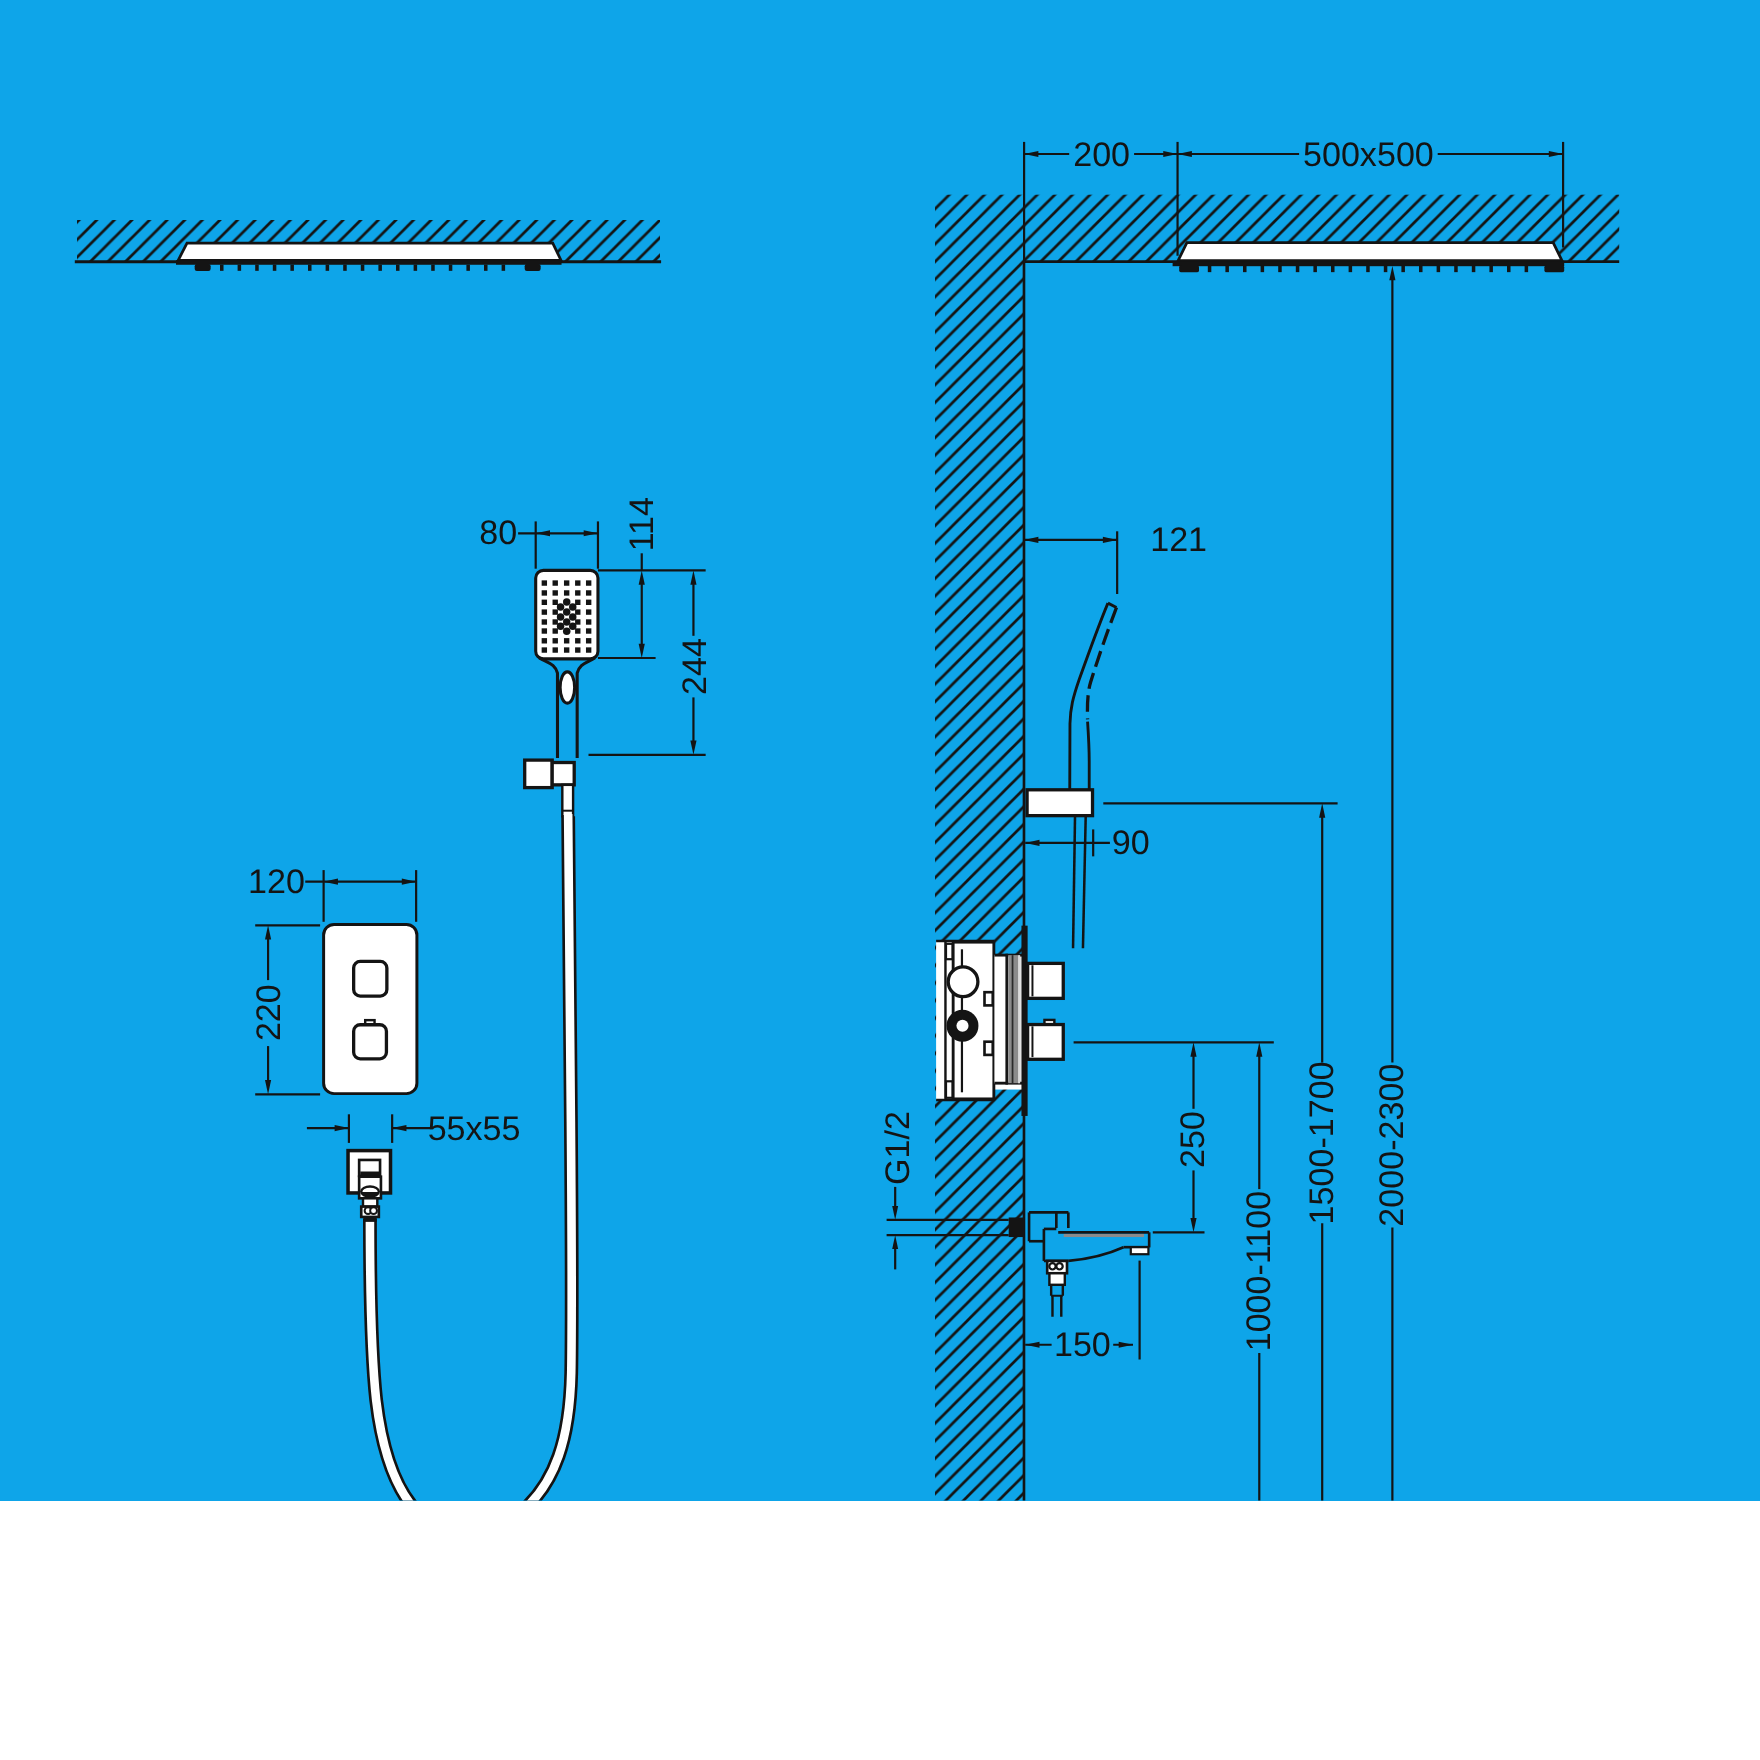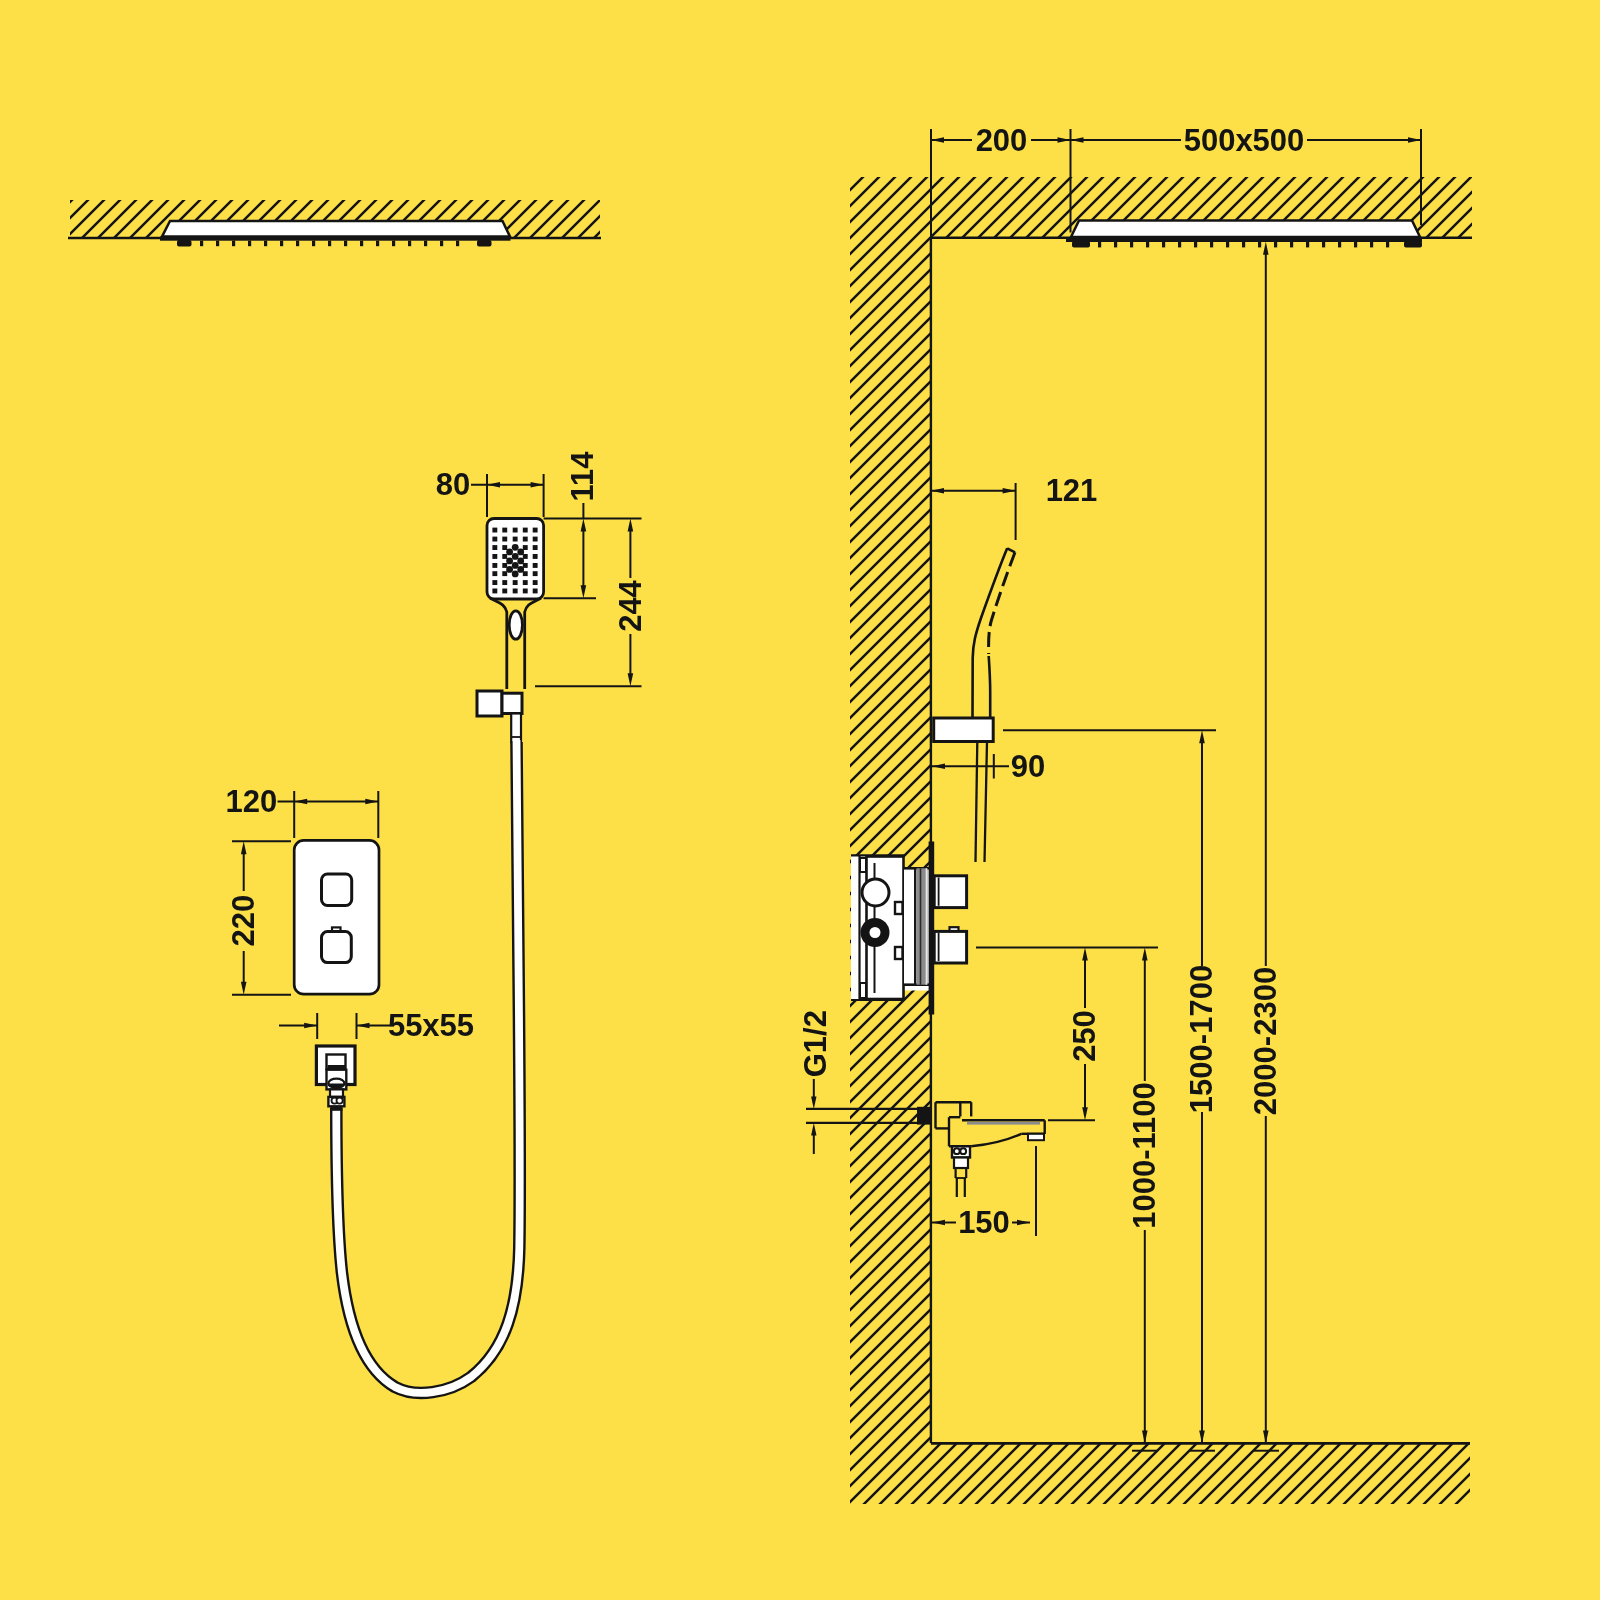--- a/index.html
+++ b/index.html
@@ -1,16 +1,16 @@
 <!DOCTYPE html>
 <html><head>
 <meta charset="utf-8">
 <style>
   html,body{margin:0;padding:0;background:#ffffff;}
-  .page{width:1600px;height:1600px;position:relative;background:#fde047;overflow:hidden;will-change:transform;font-weight:bold;}
+  .page{width:1600px;height:1364px;position:relative;background:#0ea5e9;overflow:hidden;will-change:transform;}
   text{font-family:"Liberation Sans",sans-serif;font-size:31px;fill:#141414;}
 </style>
 </head>
 <body>
 <div class="page">
 <svg width="1600" height="1600" viewBox="0 0 1600 1600">
 <defs>
 <pattern id="hatch" width="16" height="16" patternUnits="userSpaceOnUse">
   <path d="M-4,4 L4,-4 M-4,20 L20,-4 M12,20 L20,12" stroke="#141414" stroke-width="2.5" fill="none"></path>
 </pattern>

